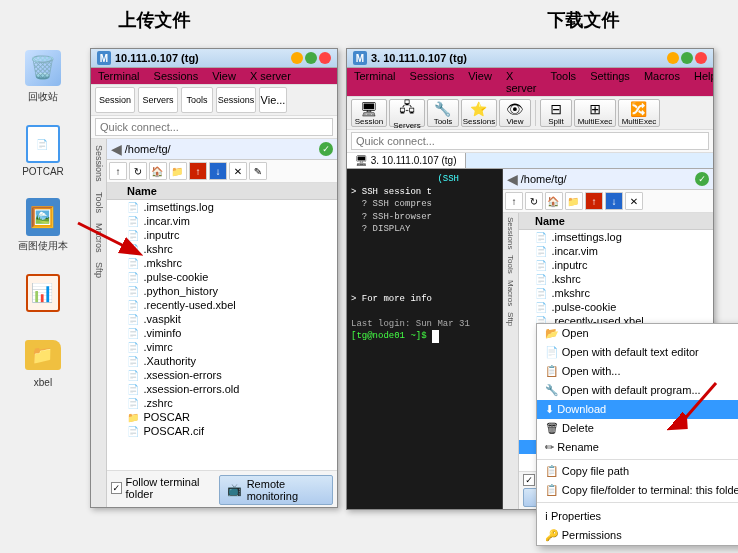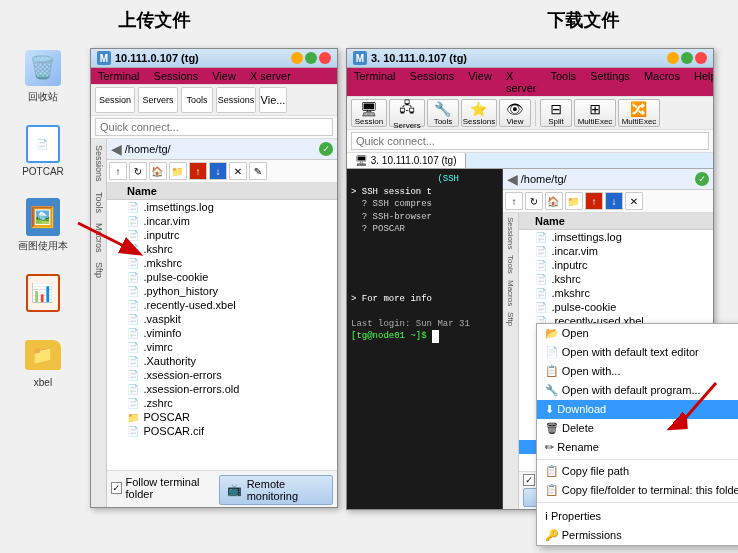--- a/index.html
+++ b/index.html
@@ -676,21 +676,21 @@
           </div>
         </div>
 
         <div class="split-view" style="display:flex; flex:1; overflow:hidden;">
 
           <div class="terminal-pane" style="width:155px; background:#1a1a1a; color:#ccc; font-family:'Courier New',monospace; font-size:9px; padding:4px; overflow:hidden; flex-shrink:0;">
             <div class="terminal-line" style="color:#44ffff;">                (SSH</div>
             <div class="terminal-line" style="color:#ffffff;">&gt; SSH session t</div>
             <div class="terminal-line" style="color:#cccccc;">  ? SSH compres</div>
             <div class="terminal-line" style="color:#cccccc;">  ? SSH-browser</div>
-            <div class="terminal-line" style="color:#cccccc;">  ? POSCAR</div>
+            <div class="terminal-line" style="color:#cccccc;">  ? DISPLAY</div>
             <div class="terminal-line">&nbsp;</div>
             <div class="terminal-line" style="color:#ffffff;margin-top:44px;">&gt; For more info</div>
             <div class="terminal-line">&nbsp;</div>
             <div class="terminal-line" style="color:#aaaaaa;">Last login: Sun Mar 31</div>
             <div class="terminal-line" style="color:#44ff44;">[tg@node01 ~]$ <span style="background:#fff; color:#1a1a1a; display:inline-block; width:7px;">&nbsp;</span></div>
           </div>
 
           <div class="sftp-pane" style="flex:1; display:flex; flex-direction:column; overflow:hidden; border-left:1px solid #444;">
 
             <div class="sftp-path" style="background:#e8f0fe; padding:2px 4px; display:flex; align-items:center; gap:3px; border-bottom:1px solid #ccc;">

